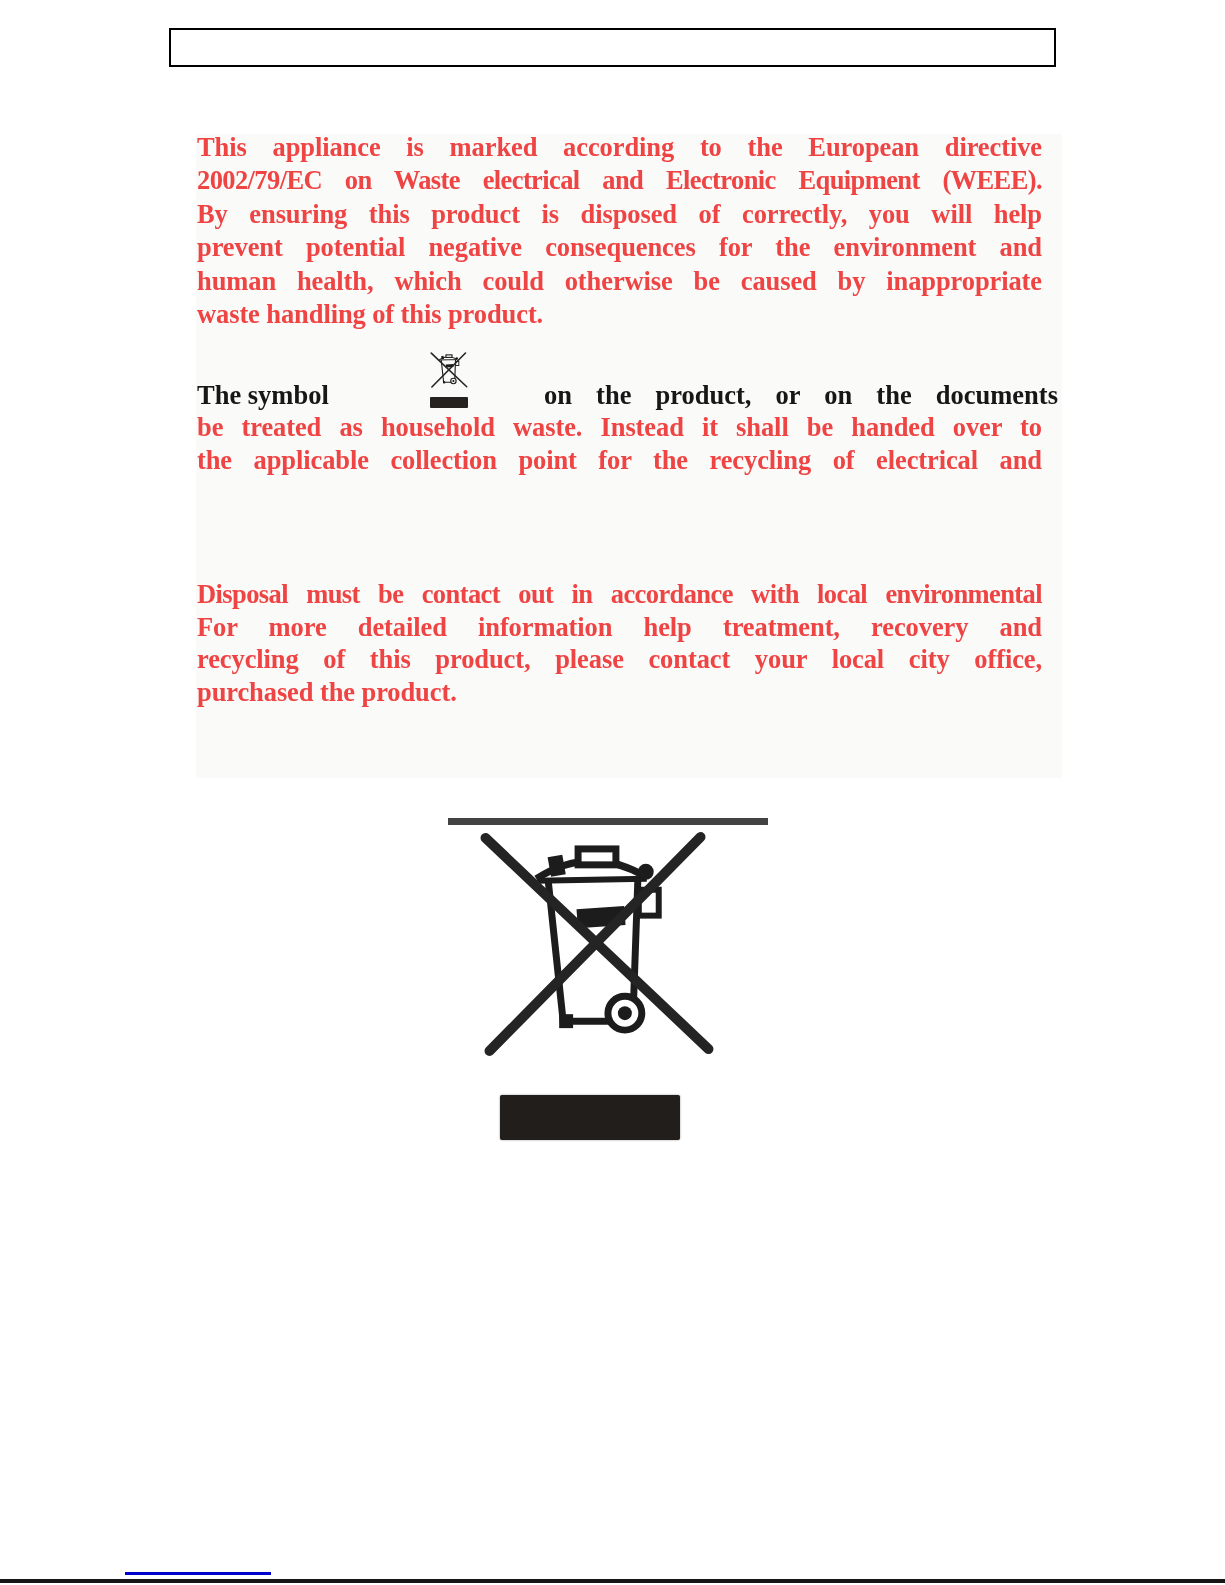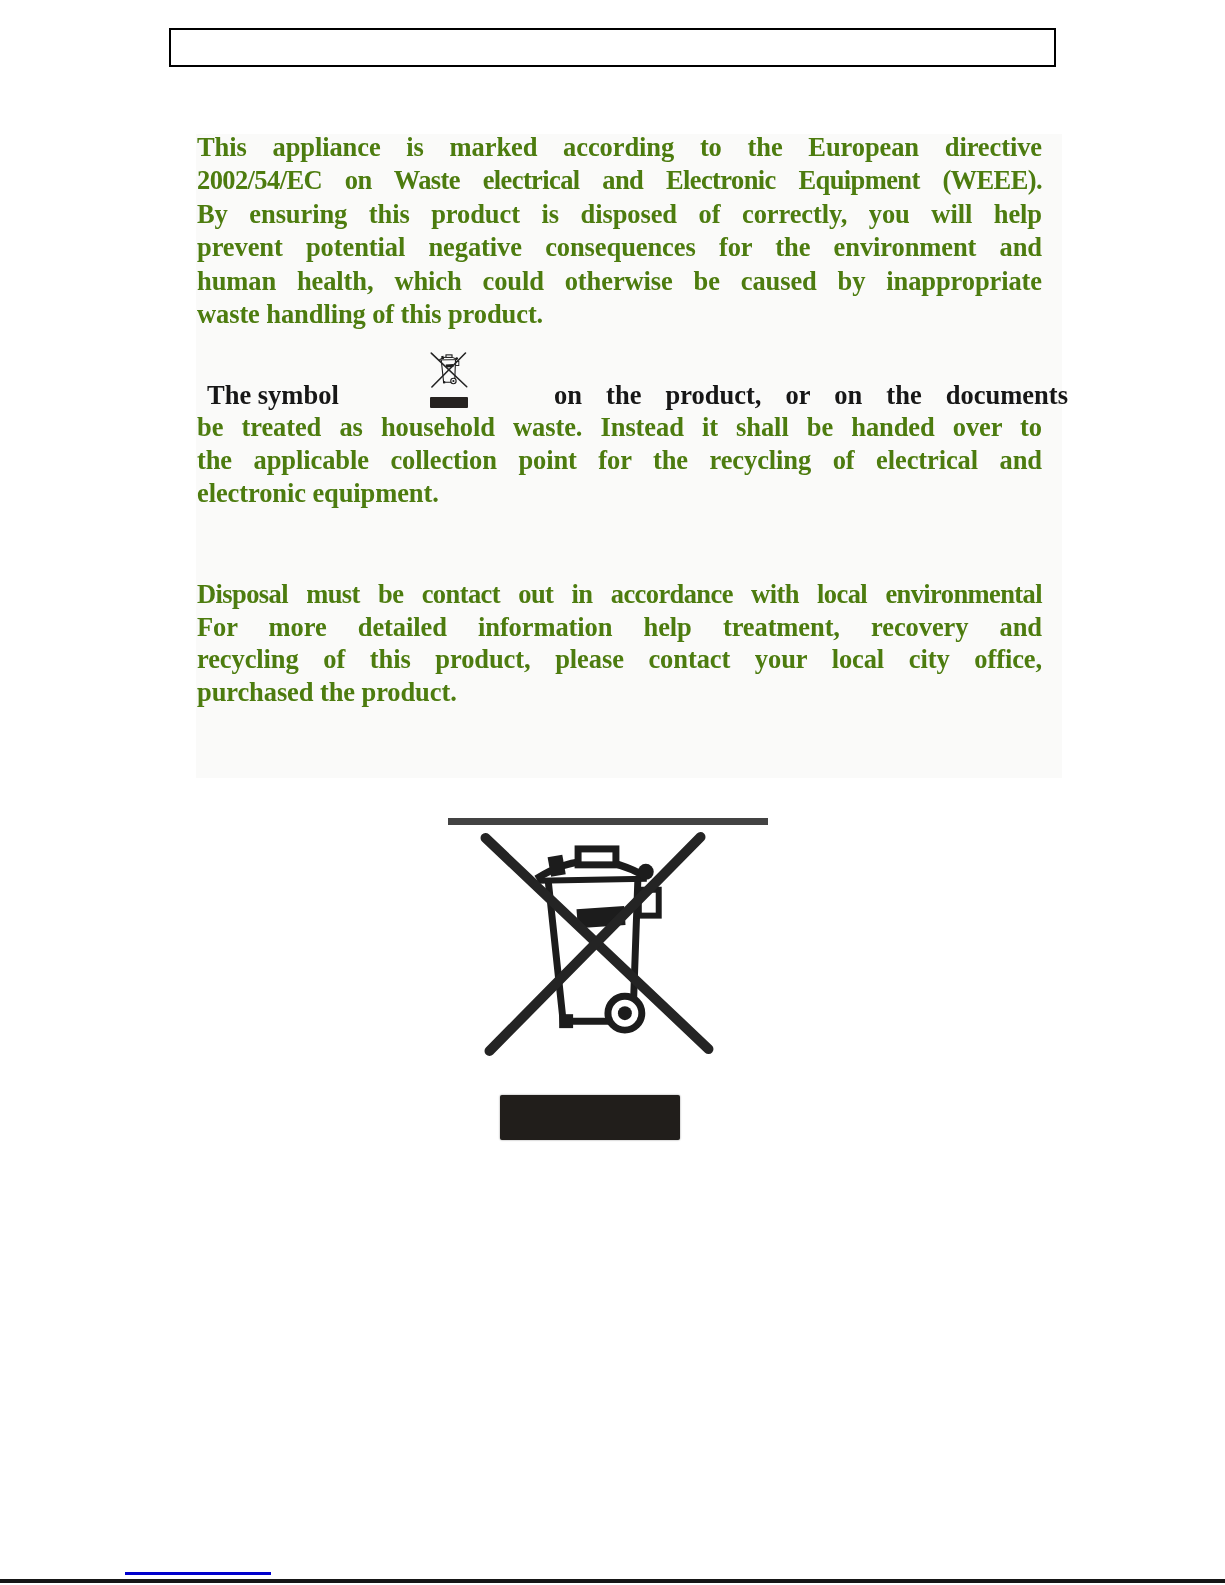--- a/index.html
+++ b/index.html
@@ -15,37 +15,37 @@
     border:2px solid #000;background:#ffffff;
   }
 
   
   .scan-bg{
     position:absolute;left:196px;top:134px;width:866px;height:644px;
     background:#fafaf9;
   }
 
   .para{
-    position:absolute;left:197px;width:845px;color:#4d7c0f;
+    position:absolute;left:197px;width:845px;color:#ef4444;
     font-weight:bold;font-size:26.5px;letter-spacing:-0.1px;
   }
   .para .line{text-align:justify;text-align-last:justify;}
   .para .line.last{text-align-last:left;}
   .para .line.tight{letter-spacing:-0.6px;word-spacing:-2px;}
 
   .p1{top:131px;line-height:33.4px;}
   .p2-rest{top:411px;line-height:33.2px;}
   .p3{top:578px;line-height:32.7px;}
 
   
   .p2-row{
     position:absolute;left:197px;top:352px;width:845px;height:56px;
     color:#171717;font-weight:bold;font-size:26.5px;
   }
-  .p2-row .seg{position:absolute;top:27px;line-height:33px;white-space:nowrap;margin-left:10px;}
+  .p2-row .seg{position:absolute;top:27px;line-height:33px;white-space:nowrap;}
   .p2-row .seg-left{left:0;}
   .p2-row .seg-right{
     left:347px;width:514px;white-space:normal;
     text-align:justify;text-align-last:justify;
   }
   .inline-weee{position:absolute;left:233px;top:0;width:38px;height:56px;}
   .inline-weee svg{display:block;}
   .inline-weee .bar{
     width:38px;height:11px;background:#262220;margin-top:9px;border-radius:1px;
   }
@@ -96,42 +96,41 @@
       </g>
     </defs>
   </svg>
 
   <div class="header-box"></div>
 
   <div class="scan-bg"></div>
 
   <div class="para p1">
     <div class="line">This appliance is marked according to the European directive</div>
-    <div class="line tight">2002/54/EC on Waste electrical and Electronic Equipment (WEEE).</div>
+    <div class="line tight">2002/79/EC on Waste electrical and Electronic Equipment (WEEE).</div>
     <div class="line">By ensuring this product is disposed of correctly, you will help</div>
     <div class="line">prevent potential negative consequences for the environment and</div>
     <div class="line">human health, which could otherwise be caused by inappropriate</div>
     <div class="line last">waste handling of this product.</div>
   </div>
 
   <div class="p2-row">
     <span class="seg seg-left">The symbol</span>
     <span class="inline-weee">
       <svg viewBox="0 0 240 225" width="38" height="36">
           <use href="#weee-bin"></use>
         </svg>
       <span class="bar" style="display:block"></span>
     </span>
     <span class="seg seg-right">on the product, or on the documents</span>
   </div>
 
   <div class="para p2-rest">
     <div class="line">be treated as household waste. Instead it shall be handed over to</div>
     <div class="line">the applicable collection point for the recycling of electrical and</div>
-    <div class="line last">electronic equipment.</div>
   </div>
 
   <div class="para p3">
     <div class="line tight">Disposal must be contact out in accordance with local environmental</div>
     <div class="line">For more detailed information help treatment, recovery and</div>
     <div class="line">recycling of this product, please contact your local city office,</div>
     <div class="line last">purchased the product.</div>
   </div>
 
   <div class="symbol-top-rule"></div>

